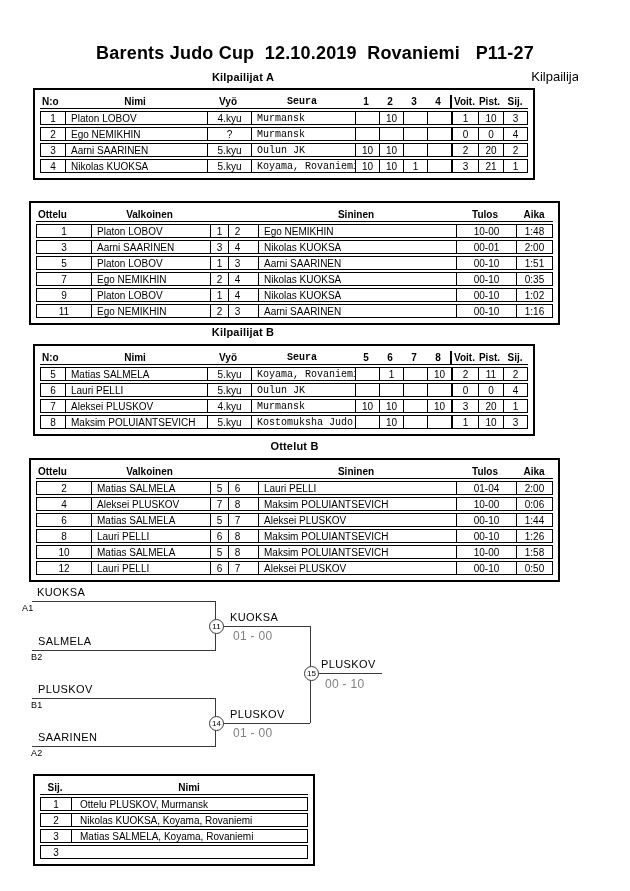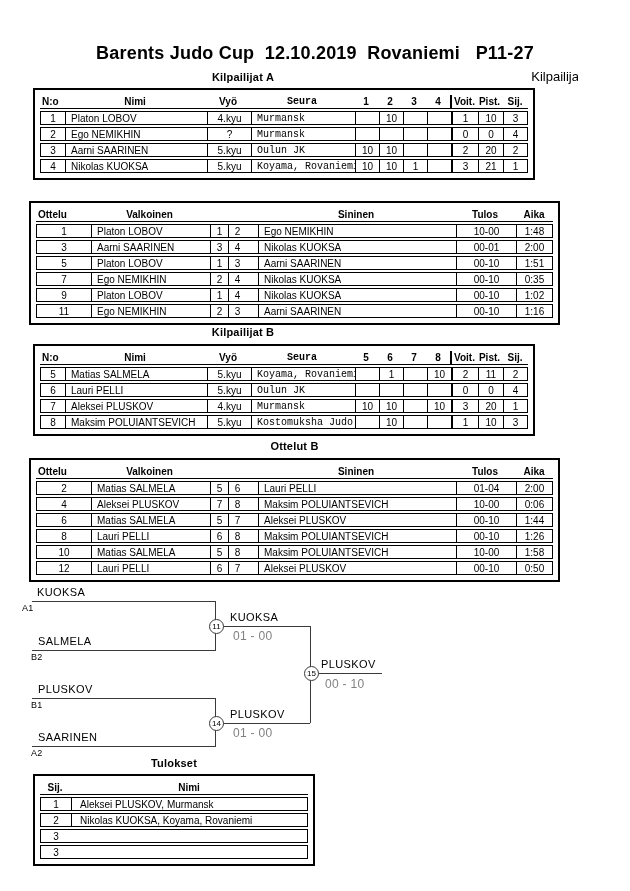--- a/index.html
+++ b/index.html
@@ -373,35 +373,35 @@
     <div class="bk-name" style="left:230px;top:125px;">PLUSKOV</div>
     <div class="bk-score" style="left:233px;top:143px;">01 - 00</div>
 
     <div class="vline" style="left:310px;top:43px;height:97px;"></div>
     <div class="hline" style="left:311px;top:90px;width:71px;"></div>
     <div class="bk-circle" style="left:304px;top:83px;">15</div>
     <div class="bk-name" style="left:321px;top:75px;">PLUSKOV</div>
     <div class="bk-score" style="left:325px;top:94px;">00 - 10</div>
   </div>
 
-  <div class="abs sec-title tul">Tulokset</div>
   <div class="dtable t-tul">
       <div class="trow thead">
         <div class="c col-tsij">Sij.</div>
         <div class="c col-tnimi">Nimi</div>
       </div>
       <div class="trow">
         <div class="c col-tsij">1</div>
-        <div class="c col-tnimi">Aleksei PLUSKOV, Murmansk</div>
+        <div class="c col-tnimi">Ottelu PLUSKOV, Murmansk</div>
       </div>
       <div class="trow">
         <div class="c col-tsij">2</div>
         <div class="c col-tnimi">Nikolas KUOKSA, Koyama, Rovaniemi</div>
       </div>
       <div class="trow">
         <div class="c col-tsij">3</div>
+        <div class="c col-tnimi">Matias SALMELA, Koyama, Rovaniemi</div>
       </div>
       <div class="trow">
         <div class="c col-tsij">3</div>
       </div>
     </div>
 
 </div>
 
 </body></html>

